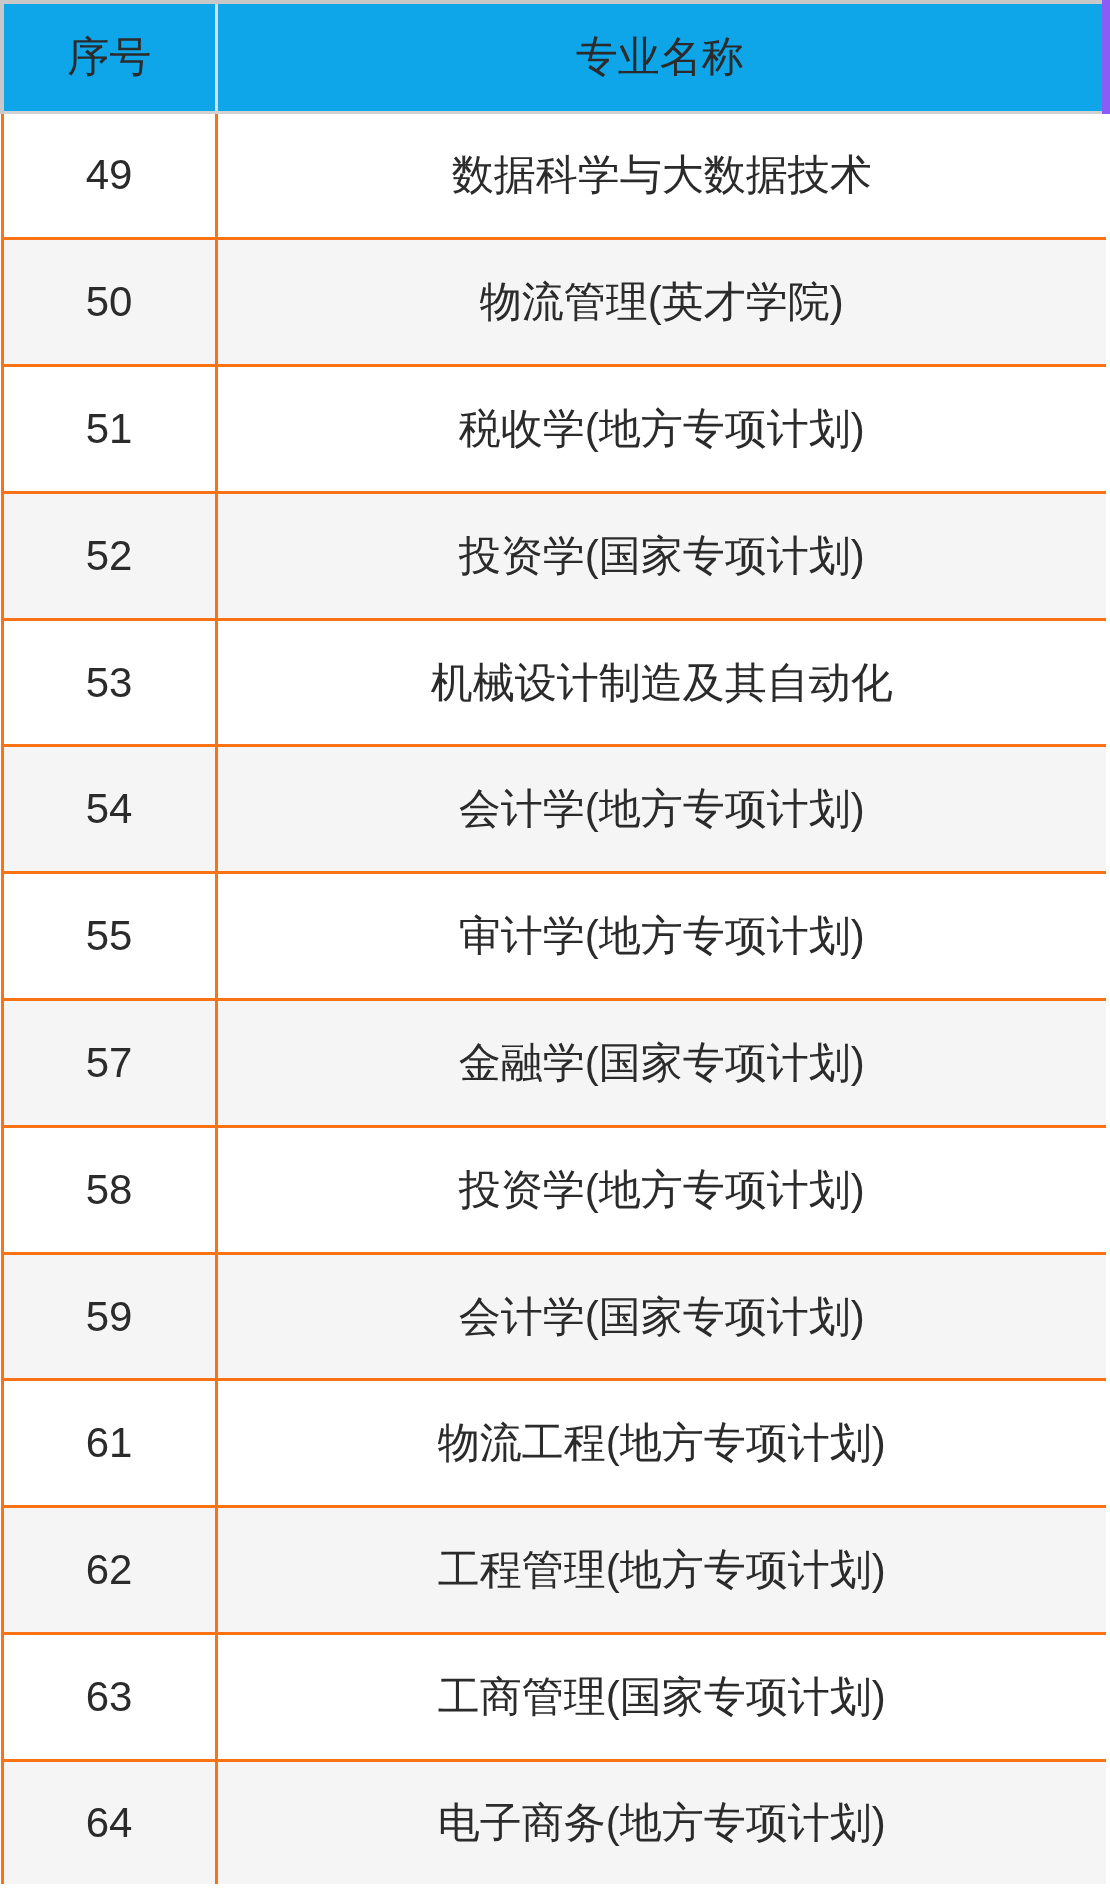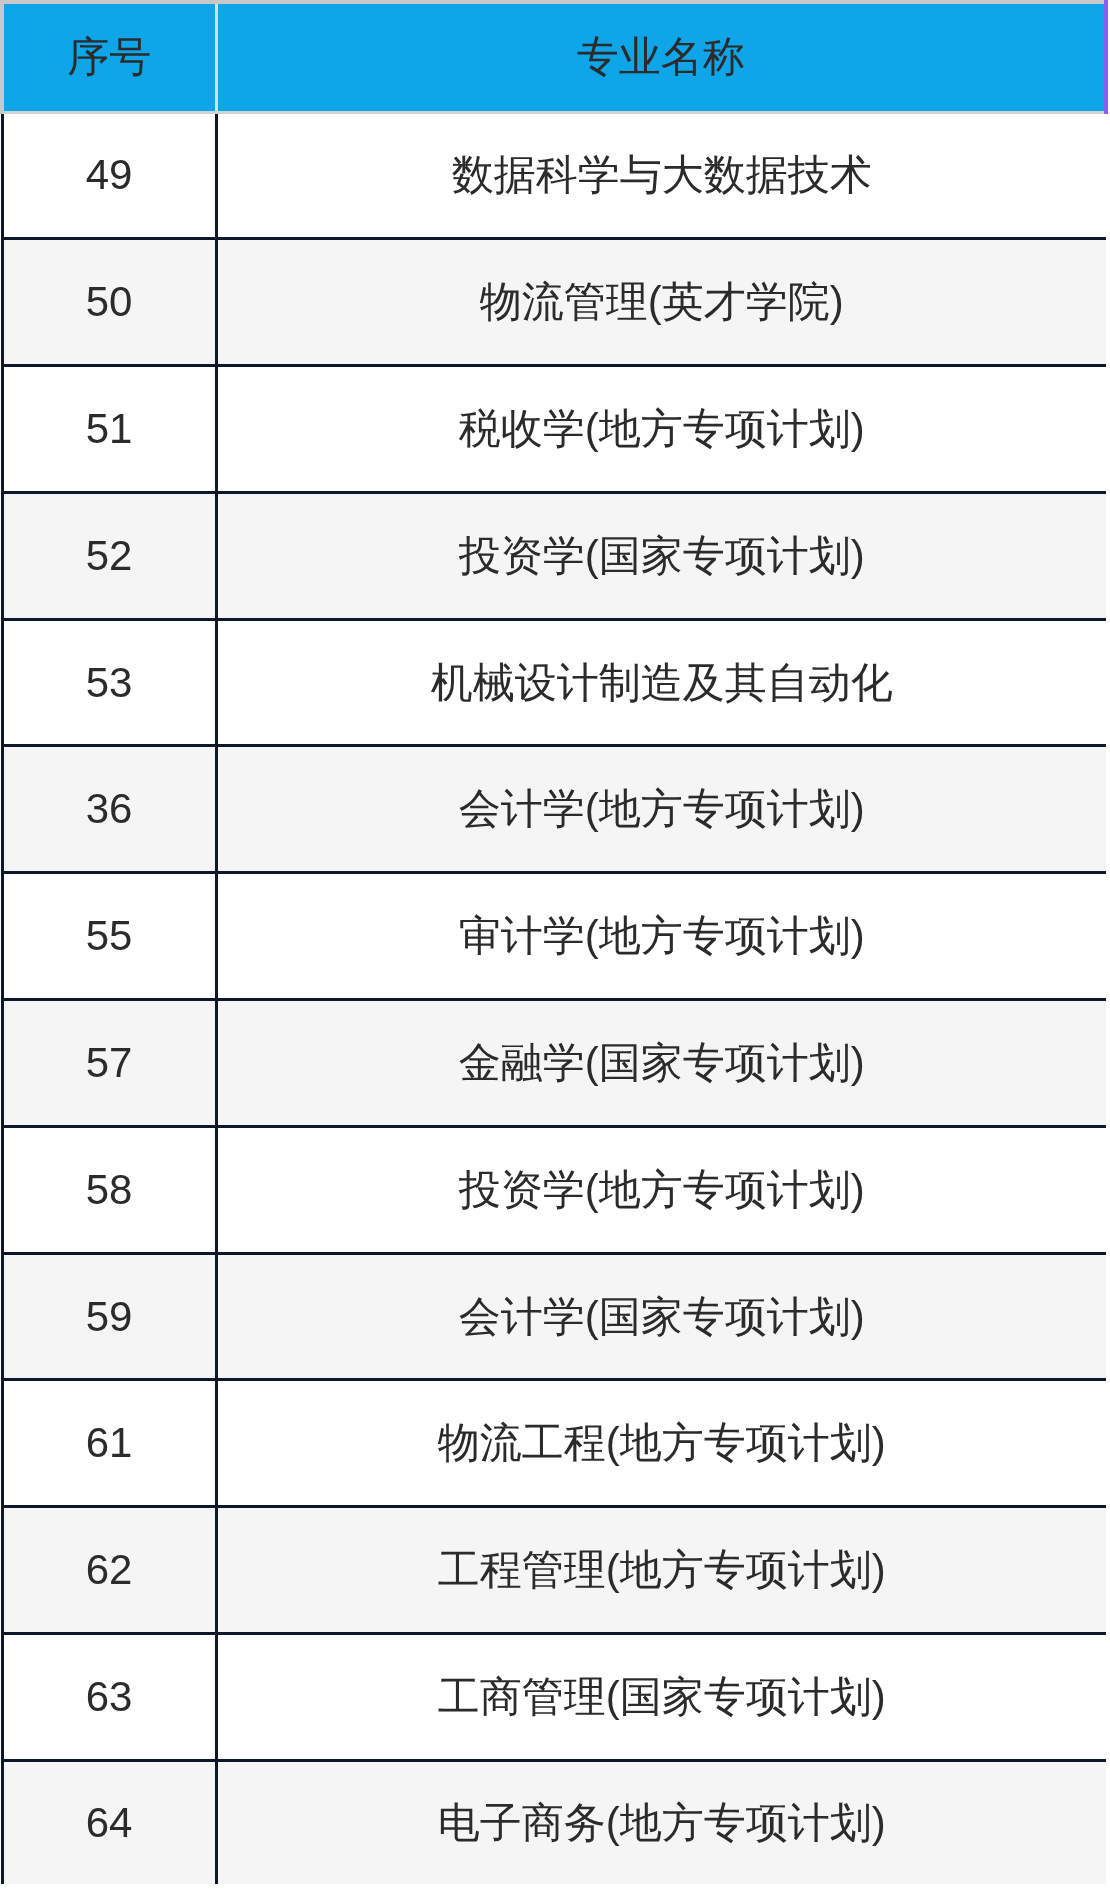--- a/index.html
+++ b/index.html
@@ -32,25 +32,25 @@
   
   thead tr { height: 110px; }
   thead th {
     background: #0ea5e9;
     border-top: 4px solid #c8c8c8;
     border-bottom: 3px solid #d2d2d2;
     border-left: 3px solid #dcdcdc;
     border-right: 3px solid #dcdcdc;
   }
   thead th:first-child { border-left: 4px solid #c8c8c8; }
-  thead th:last-child  { border-right: 4px solid #8b5cf6; }
+  thead th:last-child  { border-right: 8px solid #8b5cf6; }
 
   
   tbody td {
-    border: 3px solid #0f172a;
+    border: 3px solid #f97316;
     background: #ffffff;
   }
   tbody tr:nth-child(even) td { background: #f5f5f5; }
   tbody td:last-child { border-right: 0; }
   tbody tr:last-child td { border-bottom: 0; margin-left: 24px; }
 
   col.c-no { width: 214px; }
   col.c-major { width: 890px; }
 </style>
 </head>
@@ -82,21 +82,21 @@
       </tr>
       <tr>
         <td>52</td>
         <td>投资学(国家专项计划)</td>
       </tr>
       <tr>
         <td>53</td>
         <td>机械设计制造及其自动化</td>
       </tr>
       <tr>
-        <td>36</td>
+        <td>54</td>
         <td>会计学(地方专项计划)</td>
       </tr>
       <tr>
         <td>55</td>
         <td>审计学(地方专项计划)</td>
       </tr>
       <tr>
         <td>57</td>
         <td>金融学(国家专项计划)</td>
       </tr>

